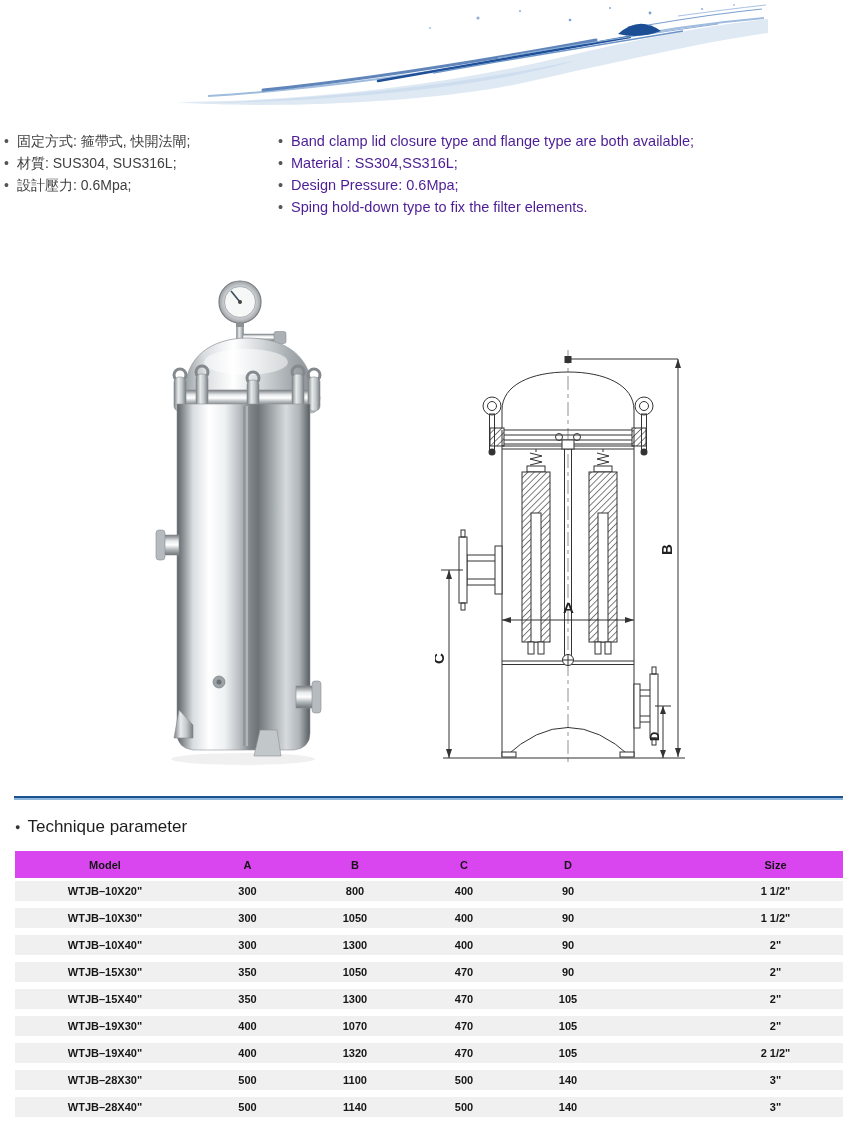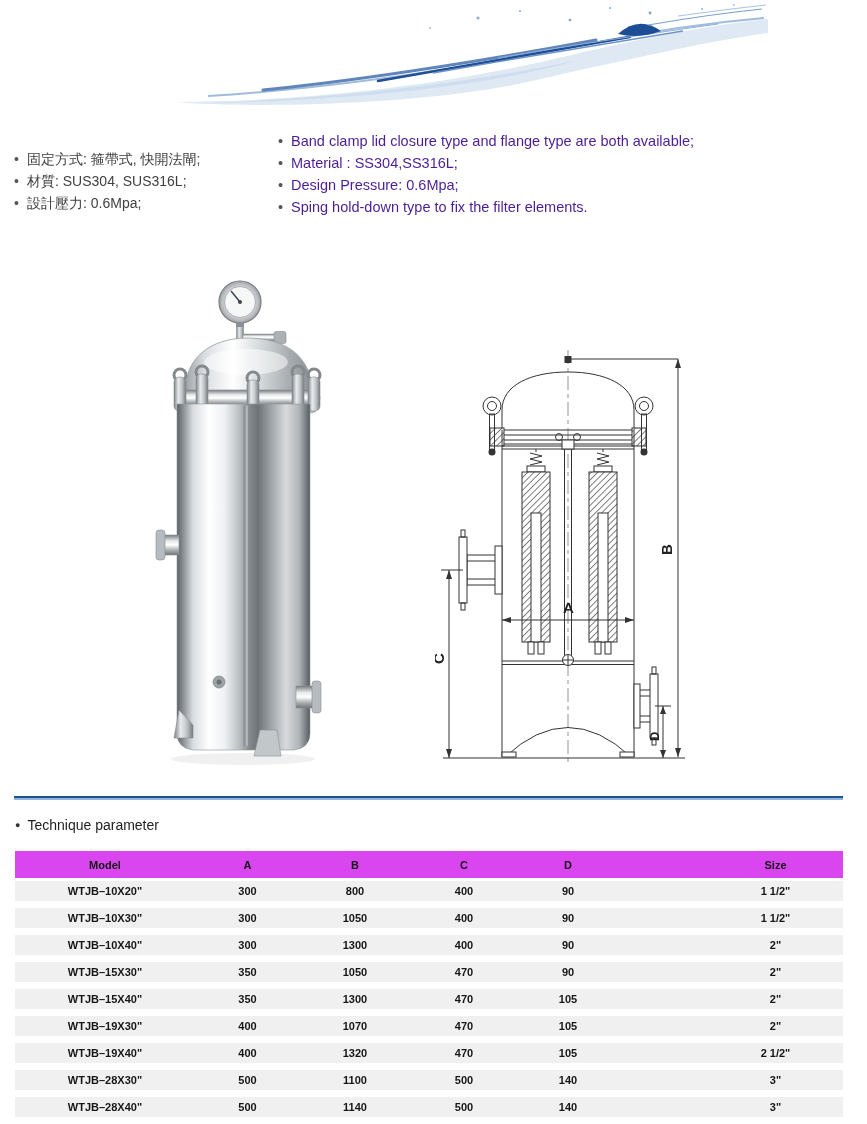--- a/index.html
+++ b/index.html
@@ -3,39 +3,39 @@
 <meta charset="utf-8">
 <style>
   html,body{margin:0;padding:0;background:#fff;}
   .page{position:relative;width:867px;height:1124px;background:#fff;overflow:hidden;
         font-family:"Liberation Sans","DejaVu Sans",sans-serif;color:#222;}
 
   
   .banner{position:absolute;left:178px;top:0;width:590px;height:118px;}
 
   
-  .features-zh{position:absolute;left:14px;top:130px;width:255px;margin-top:18px;}
+  .features-zh{position:absolute;left:4px;top:130px;width:255px;}
   .features-en{position:absolute;left:278px;top:130px;width:480px;}
   .feature-list{list-style:none;margin:0;padding:0;}
   .feature-list li{position:relative;padding-left:13px;line-height:22px;
                    font-size:14px;color:#3f3f3f;white-space:nowrap;}
   .features-en .feature-list li{font-size:14.5px;color:#4c1d95;}
   .feature-list li::before{content:"•";position:absolute;left:0;top:0;color:#555;}
 
   
   .photo{position:absolute;left:148px;top:278px;width:190px;height:505px;}
   .diagram{position:absolute;left:435px;top:348px;width:270px;height:420px;}
 
   
   .rule{position:absolute;left:14px;top:796px;width:829px;height:4px;
         background:linear-gradient(to bottom,#1b5390 0 50%,#8cb6dc 50% 100%);}
 
   
   .section-title{position:absolute;left:15px;top:817px;display:flex;align-items:center;
-                 font-size:14px;font-weight:500;color:#1e1e1e;}
+                 font-size:17px;font-weight:500;color:#1e1e1e;}
   .section-title::before{content:"●";font-size:9px;color:#333;margin-right:7px;}
 
   
   .ptable{position:absolute;left:15px;top:851px;width:828px;font-size:11px;}
   .trow{display:grid;grid-template-columns:180px 105px 110px 108px 100px 225px;
         align-items:center;}
   .thead{height:27px;background:#d946ef;color:#141414;font-weight:600;margin-bottom:3px;}
   .tdata{height:20px;background:#f0f0f0;margin-bottom:7px;color:#161616;font-weight:600;}
   .cell{text-align:center;}
   .cell.c5{padding-left:90px;}

